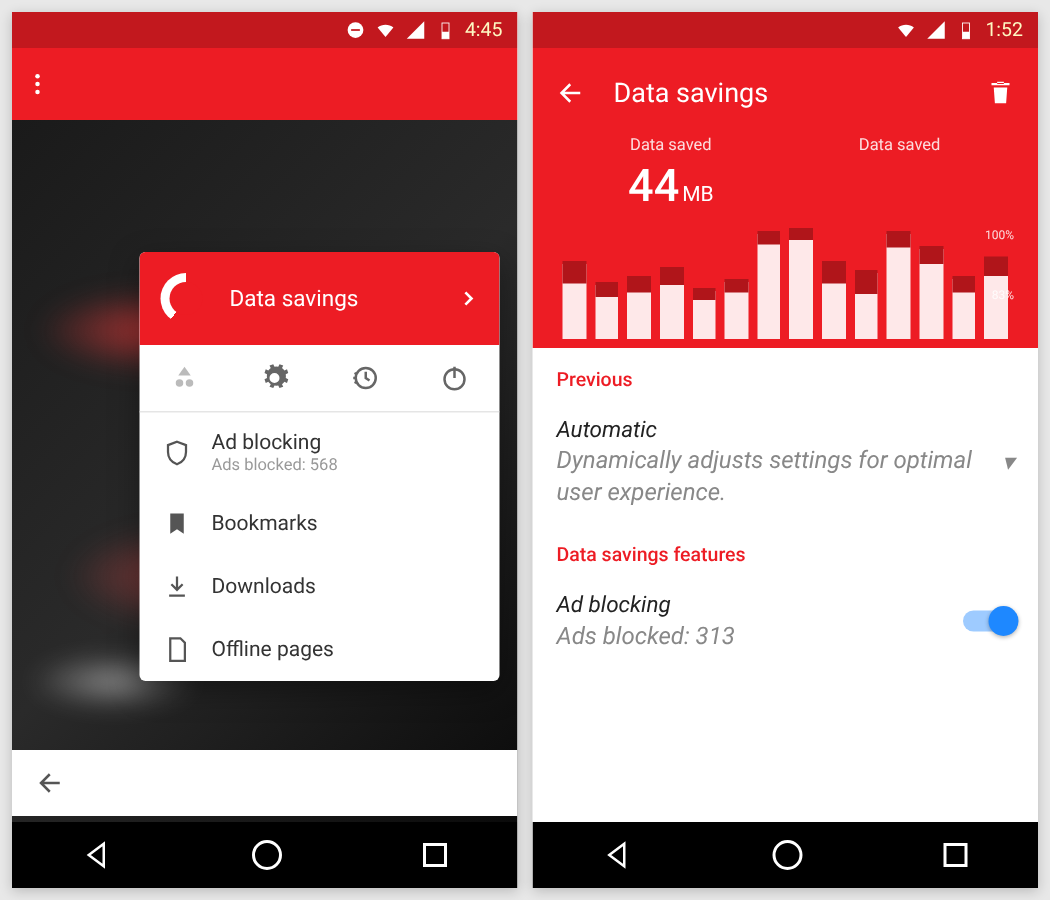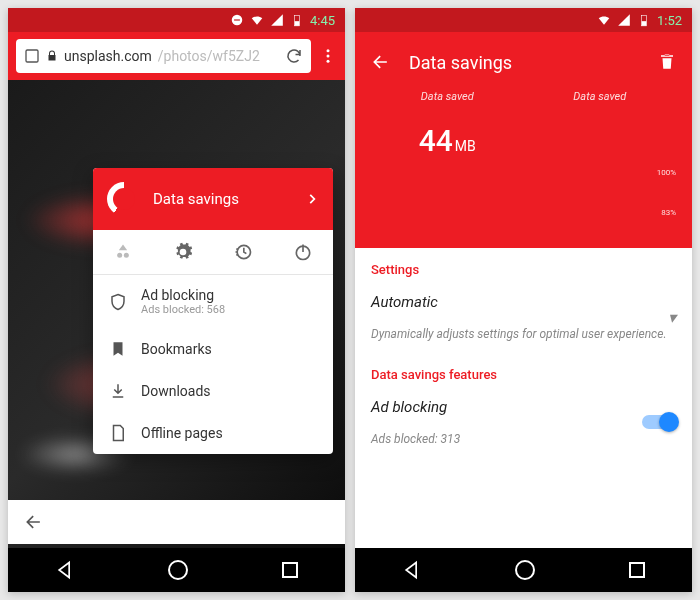--- a/index.html
+++ b/index.html
@@ -1,18 +1,18 @@
 <!DOCTYPE html>
 <html><head>
 <meta charset="utf-8">
 <style>
 * { margin:0; padding:0; box-sizing:border-box; font-family:Roboto,Arial,sans-serif; }
 body { background:#e8e8e8; width:700px; height:600px; display:flex; gap:10px; padding:8px; }
 .phone { flex:1; background:#fff; display:flex; flex-direction:column; box-shadow:0 2px 8px rgba(0,0,0,0.2); position:relative; overflow:hidden; }
-.statusbar { background:#c2181e; height:24px; display:flex; justify-content:flex-end; align-items:center; padding:0 10px; gap:6px; color:#86efac; font-size:13px; }
+.statusbar { background:#c2181e; height:24px; display:flex; justify-content:flex-end; align-items:center; padding:0 10px; gap:6px; color:#fef9c3; font-size:13px; }
 .statusbar .icon { width:14px; height:14px; display:inline-flex; }
 .statusbar svg { width:100%; height:100%; fill:#fff; }
 .navbar { background:#000; height:44px; display:flex; justify-content:space-around; align-items:center; margin-top:auto; }
 .navbar svg { width:20px; height:20px; fill:none; stroke:#fff; stroke-width:2; }
 .navbar .circ { width:20px; height:20px; border:2px solid #fff; border-radius:50%; }
 .navbar .sq { width:16px; height:16px; border:2px solid #fff; }
 
 
 .urlbar { background:#ed1c24; height:48px; display:flex; align-items:center; padding:0 8px; gap:8px; }
 .urlfield { flex:1; background:#fff; height:34px; border-radius:4px; display:flex; align-items:center; padding:0 8px; gap:6px; font-size:14px; color:#333; }
@@ -38,35 +38,35 @@
 .menu-item .sub { font-size:11px; color:#999; display:block; }
 .menu-item svg { width:18px; height:18px; fill:#555; }
 .backbtn { position:absolute; bottom:48px; left:0; right:0; height:44px; background:#fff; display:flex; align-items:center; padding:0 16px; color:#555; z-index:3; }
 
 
 .dshead { background:#ed1c24; color:#fff; padding:10px 16px 6px; }
 .dshead-row { display:flex; align-items:center; gap:18px; height:40px; }
 .dshead-row .title { font-size:18px; flex:1; }
 .dscards { display:flex; padding:8px 0 4px; }
 .dscard { flex:1; text-align:center; }
-.dscard .lbl { font-size:11px; color:rgba(255,255,255,0.85); margin-bottom:20px;font-style:italic; }
+.dscard .lbl { font-size:11px; color:rgba(255,255,255,0.85); margin-bottom:4px; }
 .dscard .val { font-size:30px; font-weight:500; }
 .dscard .unit { font-size:14px; font-weight:400; margin-left:2px; }
-.chart { display:flex; align-items:flex-end; gap:6px; height:80px; padding:10px 4px 0; position:relative;flex-direction:column; }
+.chart { display:flex; align-items:flex-end; gap:6px; height:80px; padding:10px 4px 0; position:relative; }
 .chart .bar { flex:1; background:rgba(255,255,255,0.9); position:relative; }
 .chart .bar .cap { position:absolute; top:-2px; left:0; right:0; background:#b0151a; }
 .chart-labels { position:absolute; right:0; top:0; bottom:0; width:28px; font-size:8px; color:rgba(255,255,255,0.85); }
 .chart-labels span { position:absolute; right:0; }
 .chart-foot { display:flex; justify-content:space-between; font-size:10px; color:rgba(255,255,255,0.8); padding:4px 30px 0 0; }
 .chart-foot .p { flex:1; text-align:center; }
 .section { padding:14px 16px 6px; font-size:13px; color:#ed1c24; font-weight:500; }
 .setting { padding:10px 16px; display:flex; align-items:center;font-style:italic; }
 .setting .txt { flex:1; }
 .setting .t1 { font-size:15px; color:#222; }
-.setting .t2 { font-size:12px; color:#888; margin-top:16px; line-height:1.3; }
+.setting .t2 { font-size:16px; color:#888; margin-top:2px; line-height:1.3; }
 .setting .chev { color:#888; }
 .toggle { width:34px; height:14px; background:#9ecbff; border-radius:7px; position:relative; }
 .toggle::after { content:""; position:absolute; right:-3px; top:-3px; width:20px; height:20px; background:#1e88ff; border-radius:50%; box-shadow:0 1px 3px rgba(0,0,0,0.3); }
 svg { display:block; }
 </style>
 </head>
 <body>
 
 <div class="phone">
   <div class="statusbar">
@@ -89,39 +89,20 @@
     <span class="icon">
         <svg viewBox="0 0 24 24">
           <rect x="8" y="4" width="8" height="18" fill="none" stroke="#fff"></rect>
           <rect x="8" y="14" width="8" height="8"></rect>
         </svg>
       </span>
     <span>4:45</span>
   </div>
 
   <div class="urlbar">
-    <div class="urlfield">
-      <span>
-          <svg width="16" height="16" viewBox="0 0 24 24">
-            <rect x="3" y="3" width="18" height="18" rx="2" fill="none" stroke="#555" stroke-width="2"></rect>
-          </svg>
-        </span>
-      <span>
-          <svg width="12" height="12" viewBox="0 0 24 24" fill="#333">
-            <path d="M6 10V7a6 6 0 0112 0v3h1v11H5V10h1zm2 0h8V7a4 4 0 00-8 0v3z"></path>
-          </svg>
-        </span>
-      <span>unsplash.com</span>
-        <span class="dim">/photos/wf5ZJ2</span>
-      <span style="margin-left:auto">
-          <svg width="18" height="18" viewBox="0 0 24 24" fill="none" stroke="#555" stroke-width="2">
-            <path d="M20 12a8 8 0 10-2 5.3M20 4v6h-6"></path>
-          </svg>
-        </span>
-    </div>
     <span class="mbtn">
         <svg width="18" height="18" viewBox="0 0 24 24" fill="#fff">
           <circle cx="12" cy="5" r="2"></circle>
           <circle cx="12" cy="12" r="2"></circle>
           <circle cx="12" cy="19" r="2"></circle>
         </svg>
       </span>
   </div>
 
   <div class="browserbg"></div>
@@ -294,21 +275,21 @@
         <div class="bar" style="height: 52.8px;">
           <div class="cap" style="height: 12.8px;"></div>
         </div>
         <div class="chart-labels">
         <span style="top:6px">100%</span>
         <span style="top:46px">83%</span>
       </div>
     </div>
   </div>
 
-  <div class="section">Settings</div>
+  <div class="section">Previous</div>
   <div class="setting">
     <div class="txt">
       <div class="t1">Automatic</div>
       <div class="t2">Dynamically adjusts settings for optimal user experience.</div>
     </div>
     <span class="chev">▾</span>
   </div>
 
   <div class="section">Data savings features</div>
   <div class="setting">

